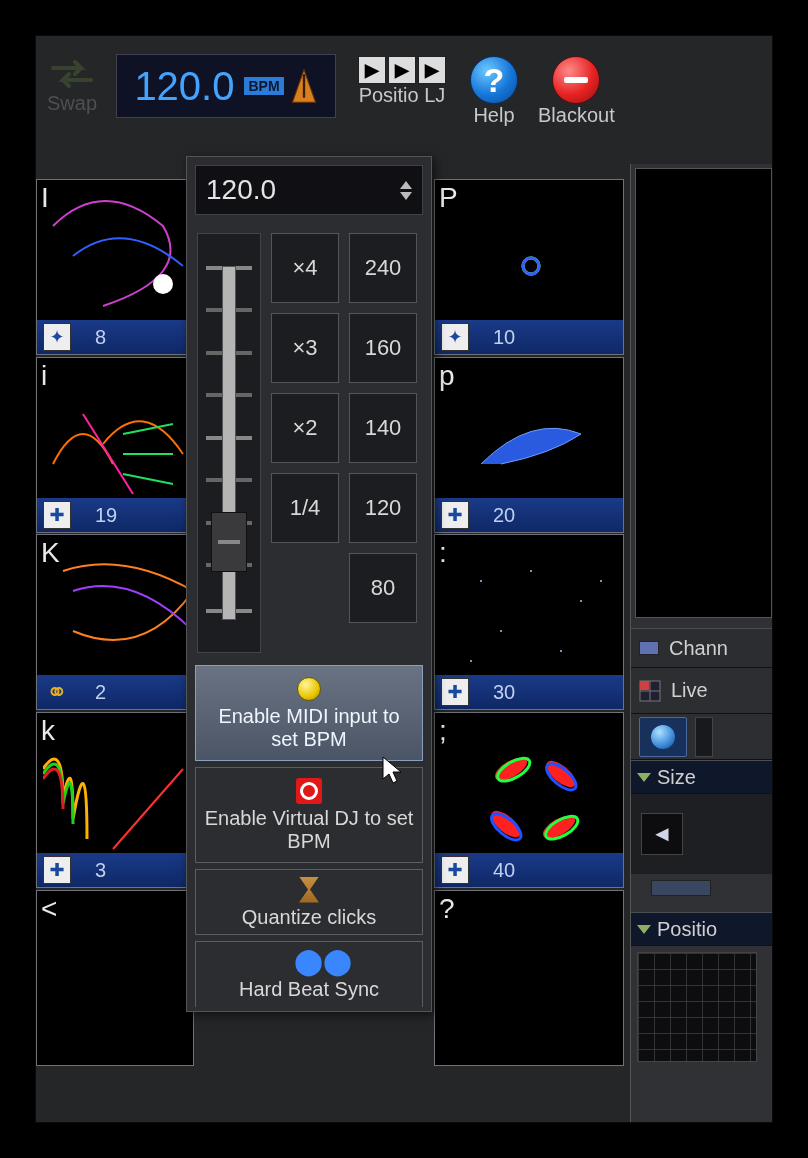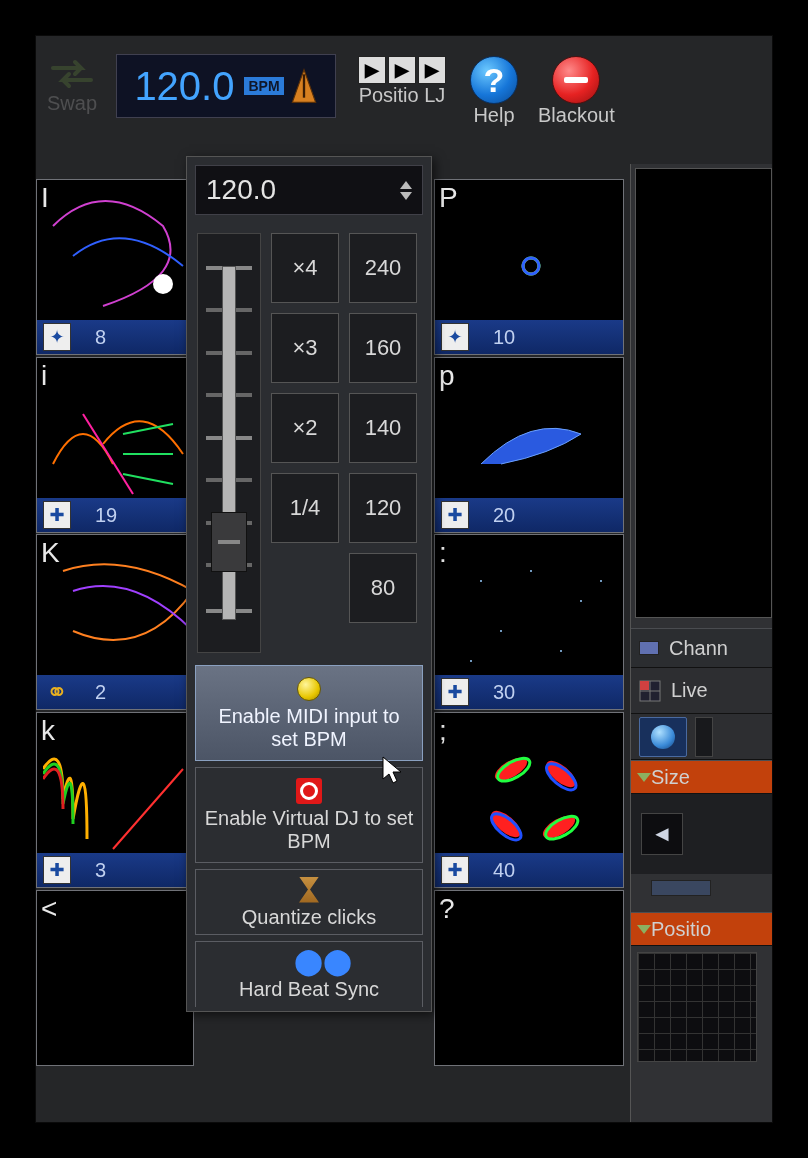--- a/index.html
+++ b/index.html
@@ -158,21 +158,21 @@
   }
 
   
   .right-pane { position:absolute; right:0; top:10px; width:142px; bottom:0; background:#303134; border-left:1px solid #555;}
   .preview { height:450px; background:#000; border:1px solid #555; margin:4px 0 10px 4px;}
   .r-header { height:40px; background:#2b2d30; border-top:1px solid #4a4c50; border-bottom:1px solid #111; display:flex;align-items:center;color:#d0d0d0;font-size:20px;padding-left:8px;gap:10px;}
   .r-row { height:46px; display:flex;align-items:center;padding-left:8px;gap:10px;color:#d0d0d0;font-size:20px;background:#2d2e31;border-bottom:1px solid #111;}
   .r-globe { width:48px;height:40px;background:#18305c;border:1px solid #4a6aa0;display:flex;align-items:center;justify-content:center;border-radius:2px;}
   .globe-ball{width:24px;height:24px;border-radius:50%;background:radial-gradient(circle at 35% 30%,#aee0ff,#3a8ad8 60%,#14407a);}
   .r-thin { width:18px;height:40px;background:#18191c;border:1px solid #444;}
-  .section-hdr { height:34px;background:#c2410c;border-top:1px solid #4c4e52;border-bottom:1px solid #111;display:flex;align-items:center;color:#d0d0d0;font-size:20px;padding-left:6px;}
+  .section-hdr { height:34px;background:#0f172a;border-top:1px solid #4c4e52;border-bottom:1px solid #111;display:flex;align-items:center;color:#d0d0d0;font-size:20px;padding-left:6px;gap:6px;}
   .tri-down { width:0;height:0;border-left:7px solid transparent;border-right:7px solid transparent;border-top:9px solid #8cb060;}
   .sect-body { height:80px; background:#1e1f22; display:flex;align-items:center;padding-left:10px;gap:10px;}
   .stepper-box { width:42px;height:42px;background:#0d0d10;border:1px solid #444;display:flex;align-items:center;justify-content:center;color:#cfd6e4;font-size:22px;}
   .pos-grid { margin:6px; width:120px;height:110px;background:#0d0d10;border:1px solid #444;
     background-image:linear-gradient(#333 1px,transparent 1px),linear-gradient(90deg,#333 1px,transparent 1px);
     background-size:16px 16px;}
   .slot { width:20px;height:14px;background:#6070b0;border:1px solid #222;}
 
   
   .scribble { position:absolute; inset:6px 6px 36px 6px; }

